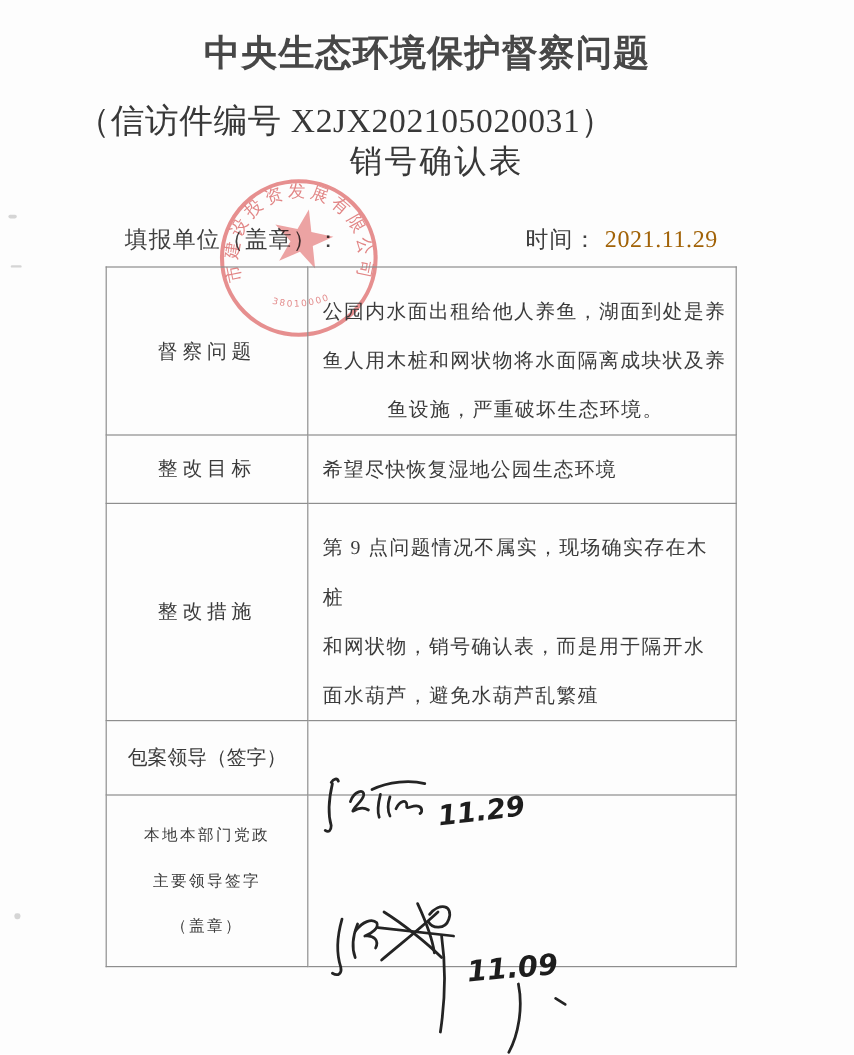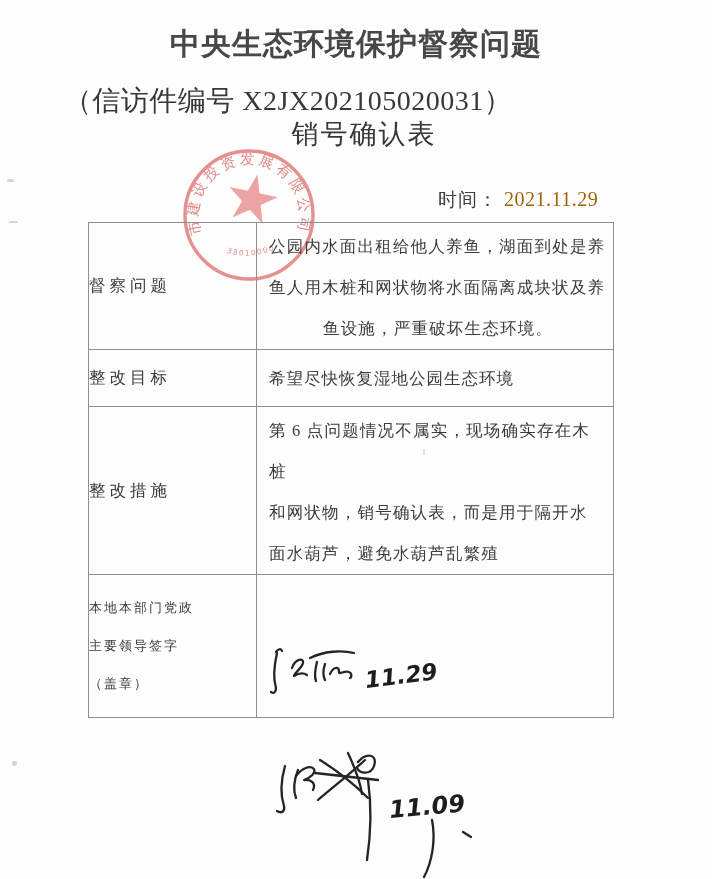--- a/index.html
+++ b/index.html
@@ -41,27 +41,27 @@
   }
   
   table.form {
     position:absolute; left:88px; top:222px;
     width:525px; border-collapse:collapse; table-layout:fixed;
   }
   table.form td {
     border:1px solid #8e8e8e; vertical-align:middle;
     font-size:16.5px; color:#3b3b3b;
   }
-  td.lbl { font-size:19px; }
+  td.lbl { text-align:center; font-size:19px; }
   .ls4 { letter-spacing:4px; }
   .ls15 { letter-spacing:1.5px; }
   .ls0 { letter-spacing:0; }
   td.content { padding:0 6px 0 12px; }
   td.content .cline { line-height:41px; letter-spacing:1.2px; text-align:left; }
-  td.content.vtop { vertical-align:top; padding-top:3px; }
+  td.content.vtop { vertical-align:top; padding-top:16px; }
   td.content.ctr { text-align:center; }
   td.content.ctr .cline { text-align:left; letter-spacing:1px; }
   tr.center-last td.content .cline:last-child { text-align:center; }
   .lbl-line { line-height:38px; letter-spacing:2px; font-size:13px; }
   
   .sig { position:absolute; pointer-events:none; }
   .sig1 { left:262px; top:642px; }
   .sig2 { left:260px; top:718px; }
   .sig path { fill:none; stroke:#242424; stroke-width:2.3; stroke-linecap:round; stroke-linejoin:round; }
   .sig text {
@@ -77,20 +77,21 @@
 </style>
 </head>
 <body>
 
 <div class="page">
 
   <div class="title-main">中央生态环境保护督察问题</div>
   <div class="title-sub">（信访件编号 X2JX202105020031）</div>
   <div class="title-sub2">销号确认表</div>
 
+  <div class="meta-unit">填报单位（盖章）：</div>
   <div class="meta-time"><span>时间：</span><span class="num">2021.11.29</span></div>
 
   <svg class="stamp" viewBox="0 0 140 150">
     <defs>
       <filter id="blur">
           <feGaussianBlur stdDeviation="0.45"></feGaussianBlur>
         </filter>
       <path id="arcTop" d="M 23.8,100.5 A 51,51 0 1 1 112.2,100.5" fill="none"></path>
       <path id="arcBottom" d="M 38,110 Q 68,123 102,106" fill="none"></path>
     </defs>
@@ -125,27 +126,31 @@
     <tr style="height:57px">
       <td class="lbl ls4">整改目标</td>
       <td class="content ctr">
         <div class="cline">希望尽快恢复湿地公园生态环境</div>
       </td>
     </tr>
 
     <tr style="height:113px">
       <td class="lbl ls4">整改措施</td>
       <td class="content vtop">
-        <div class="cline">第 6 点问题情况不属实，现场确实存在木桩</div>
+        <div class="cline">第 9 点问题情况不属实，现场确实存在木桩</div>
         <div class="cline">和网状物，销号确认表，而是用于隔开水</div>
         <div class="cline">面水葫芦，避免水葫芦乱繁殖</div>
       </td>
     </tr>
 
 
+    <tr style="height:62px">
+      <td class="lbl ls0">包案领导（签字）</td>
+      <td class="content"></td>
+    </tr>
 
     <tr style="height:143px">
       <td class="lbl">
         <div class="lbl-line">本地本部门党政</div>
         <div class="lbl-line">主要领导签字</div>
         <div class="lbl-line">（盖章）</div>
       </td>
       <td class="content"></td>
     </tr>
   </tbody>

